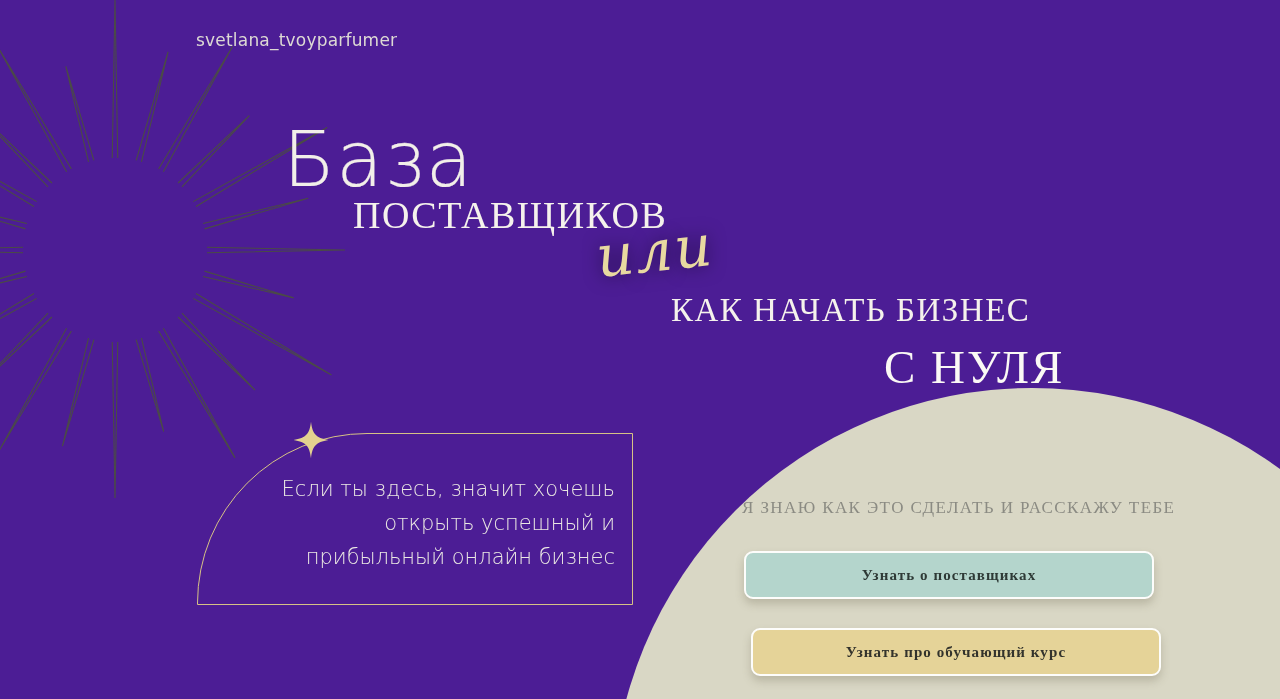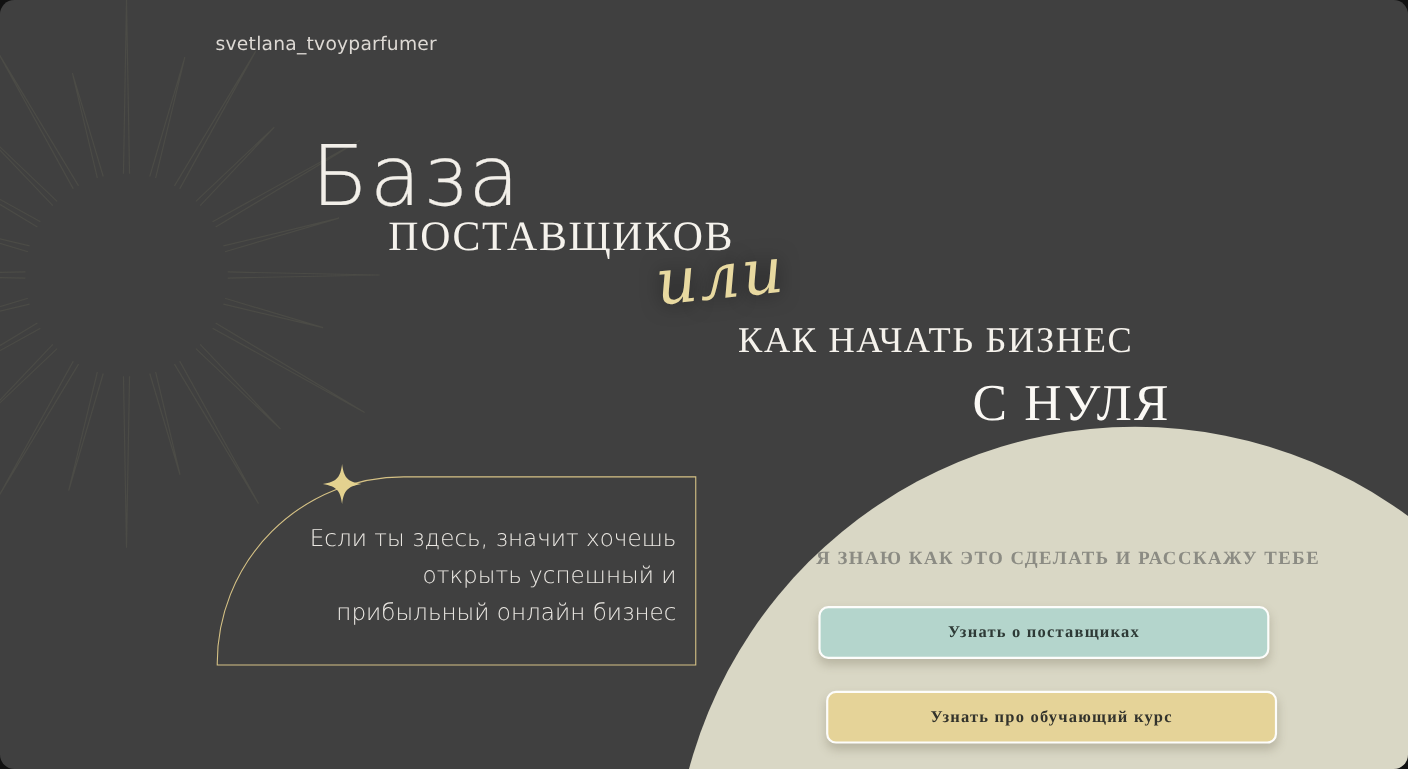--- a/index.html
+++ b/index.html
@@ -5,23 +5,22 @@
   html, body {
     margin: 0;
     padding: 0;
     background: #111;
   }
   #stage {
     position: relative;
     width: 1280px;
     height: 699px;
     overflow: hidden;
-    background: #404040;
+    background: #4c1d95;
     font-family: "Liberation Sans", sans-serif;
-    border-radius: 13px;
   }
 
   
   .starburst {
     position: absolute;
     left: -135px;
     top: 0px;
     width: 500px;
     height: 500px;
     pointer-events: none;
@@ -155,21 +154,20 @@
   
   .cta-kicker {
     position: absolute;
     left: 742px;
     top: 498px;
     font-family: "Liberation Serif", serif;
     font-size: 17px;
     letter-spacing: 1.4px;
     color: #8b8b83;
     white-space: nowrap;
-    font-weight: bold;
   }
   .btn {
     position: absolute;
     box-sizing: border-box;
     width: 410px;
     height: 48px;
     border-radius: 9px;
     border: 2px solid #fdfdfb;
     display: flex;
     align-items: center;

